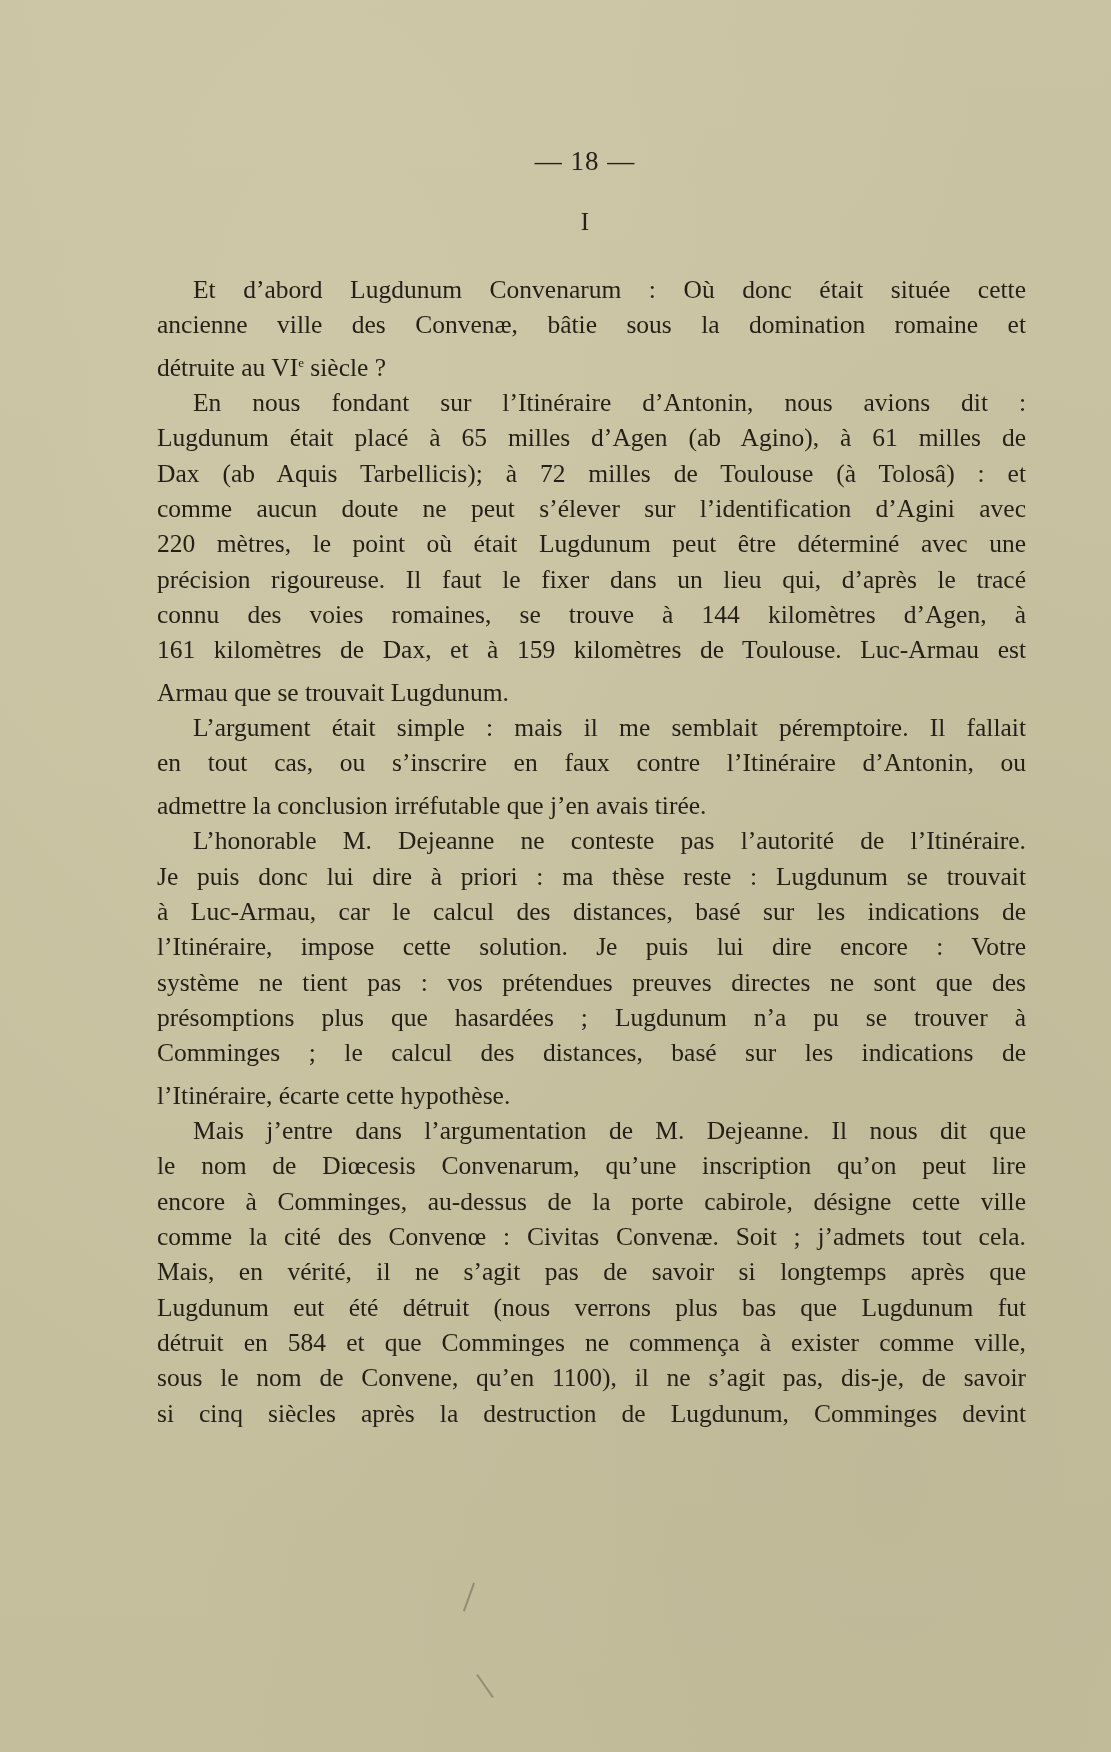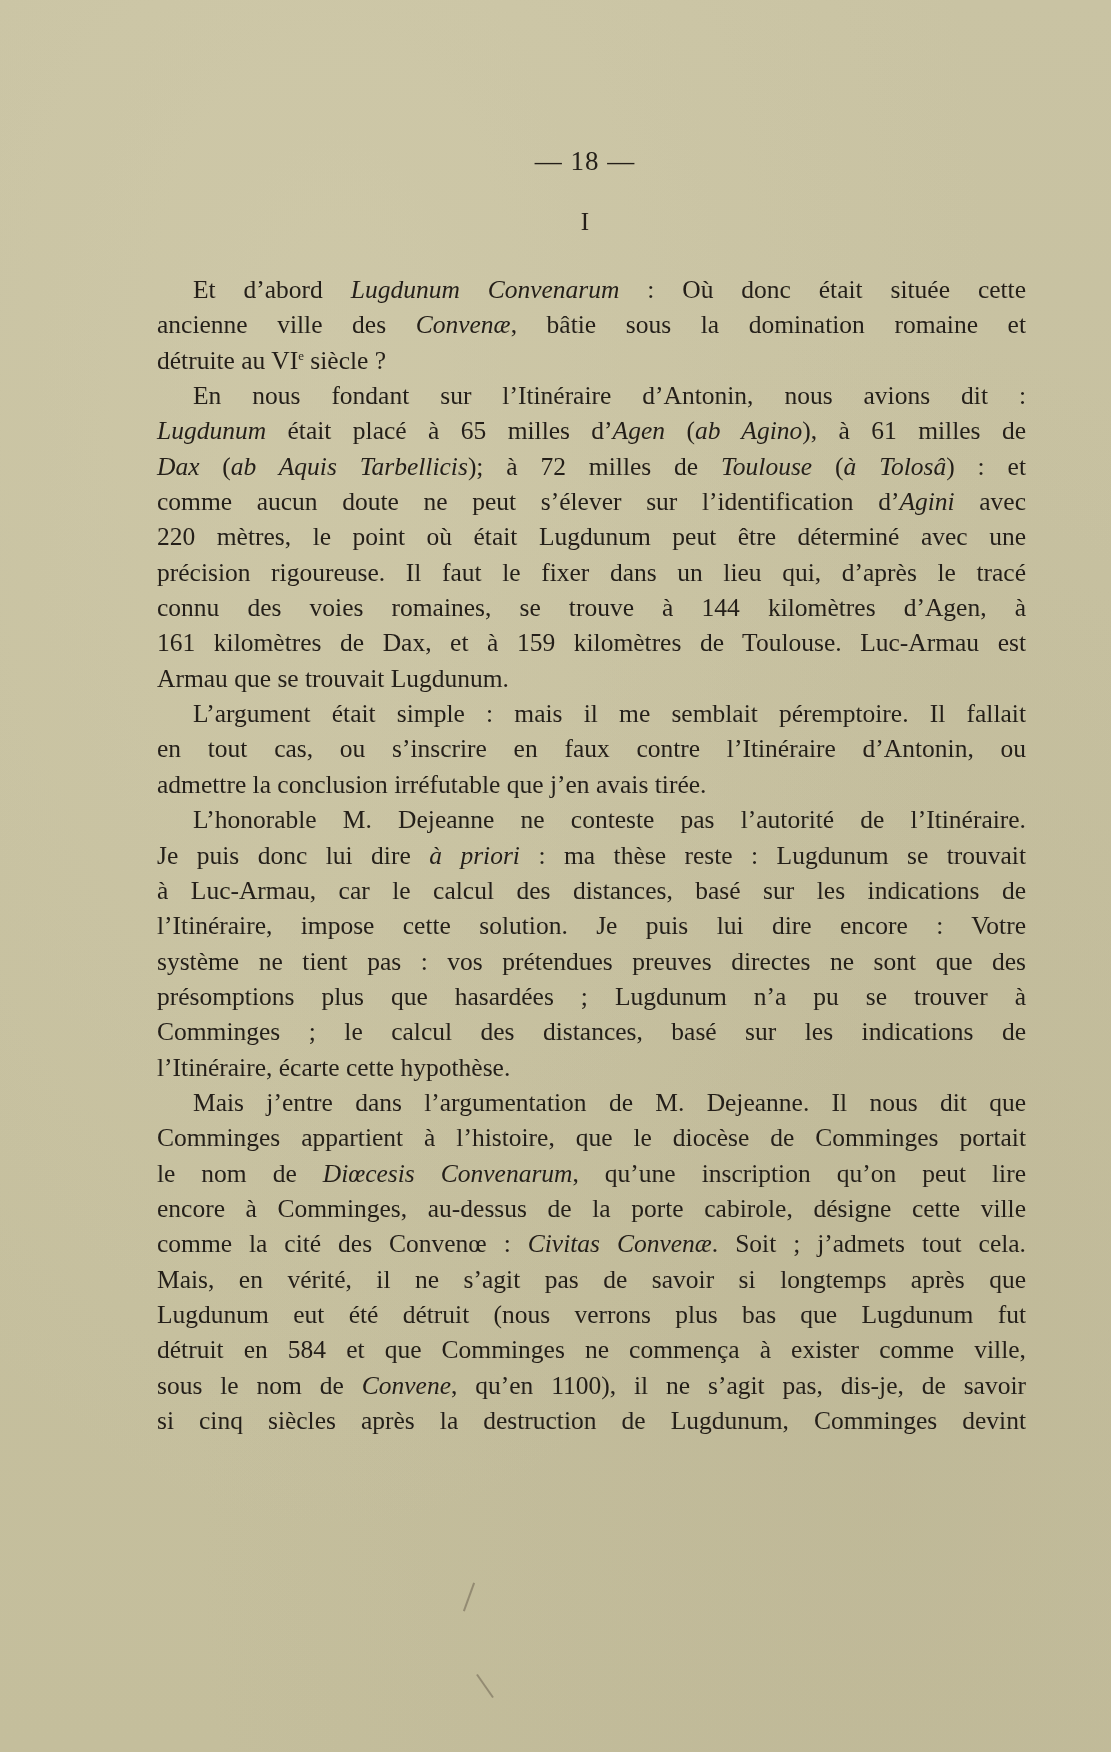--- a/index.html
+++ b/index.html
@@ -51,26 +51,26 @@
     .line {
       display: block;
       white-space: nowrap;
       text-align: justify;
       text-align-last: justify;
       height: 35.35px;
       overflow: visible;
     }
     .line.last {
       text-align-last: left;
+      margin-top: 7px;
     }
     .line.indent {
       padding-left: 36px;
     }
     .it {
-      font-style: italic;
     }
     sup {
       font-size: 13px;
       vertical-align: 9px;
       line-height: 0;
     }
     .smudge {
       position: absolute;
       width: 2px;
       background: rgba(60,50,40,0.35);
@@ -103,21 +103,20 @@
     <span class="line last"><span>admettre la conclusion irréfutable que j’en avais tirée.</span></span>
     <span class="line indent"><span>L’honorable M. Dejeanne ne conteste pas l’autorité de l’Itinéraire.</span></span>
     <span class="line"><span>Je puis donc lui dire </span><span class="it">à priori</span><span> : ma thèse reste : Lugdunum se trouvait</span></span>
     <span class="line"><span>à Luc-Armau, car le calcul des distances, basé sur les indications de</span></span>
     <span class="line"><span>l’Itinéraire, impose cette solution. Je puis lui dire encore : Votre</span></span>
     <span class="line"><span>système ne tient pas : vos prétendues preuves directes ne sont que des</span></span>
     <span class="line"><span>présomptions plus que hasardées ; Lugdunum n’a pu se trouver à</span></span>
     <span class="line"><span>Comminges ; le calcul des distances, basé sur les indications de</span></span>
     <span class="line last"><span>l’Itinéraire, écarte cette hypothèse.</span></span>
     <span class="line indent"><span>Mais j’entre dans l’argumentation de M. Dejeanne. Il nous dit que</span></span>
-    <span class="line"><span>Comminges appartient à l’histoire, que le diocèse de Comminges portait</span></span>
     <span class="line"><span>le nom de </span><span class="it">Diœcesis Convenarum</span><span>, qu’une inscription qu’on peut lire</span></span>
     <span class="line"><span>encore à Comminges, au-dessus de la porte cabirole, désigne cette ville</span></span>
     <span class="line"><span>comme la cité des Convenœ : </span><span class="it">Civitas Convenæ</span><span>. Soit ; j’admets tout cela.</span></span>
     <span class="line"><span>Mais, en vérité, il ne s’agit pas de savoir si longtemps après que</span></span>
     <span class="line"><span>Lugdunum eut été détruit (nous verrons plus bas que Lugdunum fut</span></span>
     <span class="line"><span>détruit en 584 et que Comminges ne commença à exister comme ville,</span></span>
     <span class="line"><span>sous le nom de </span><span class="it">Convene</span><span>, qu’en 1100), il ne s’agit pas, dis-je, de savoir</span></span>
     <span class="line"><span>si cinq siècles après la destruction de Lugdunum, Comminges devint</span></span>
   </div>
 

